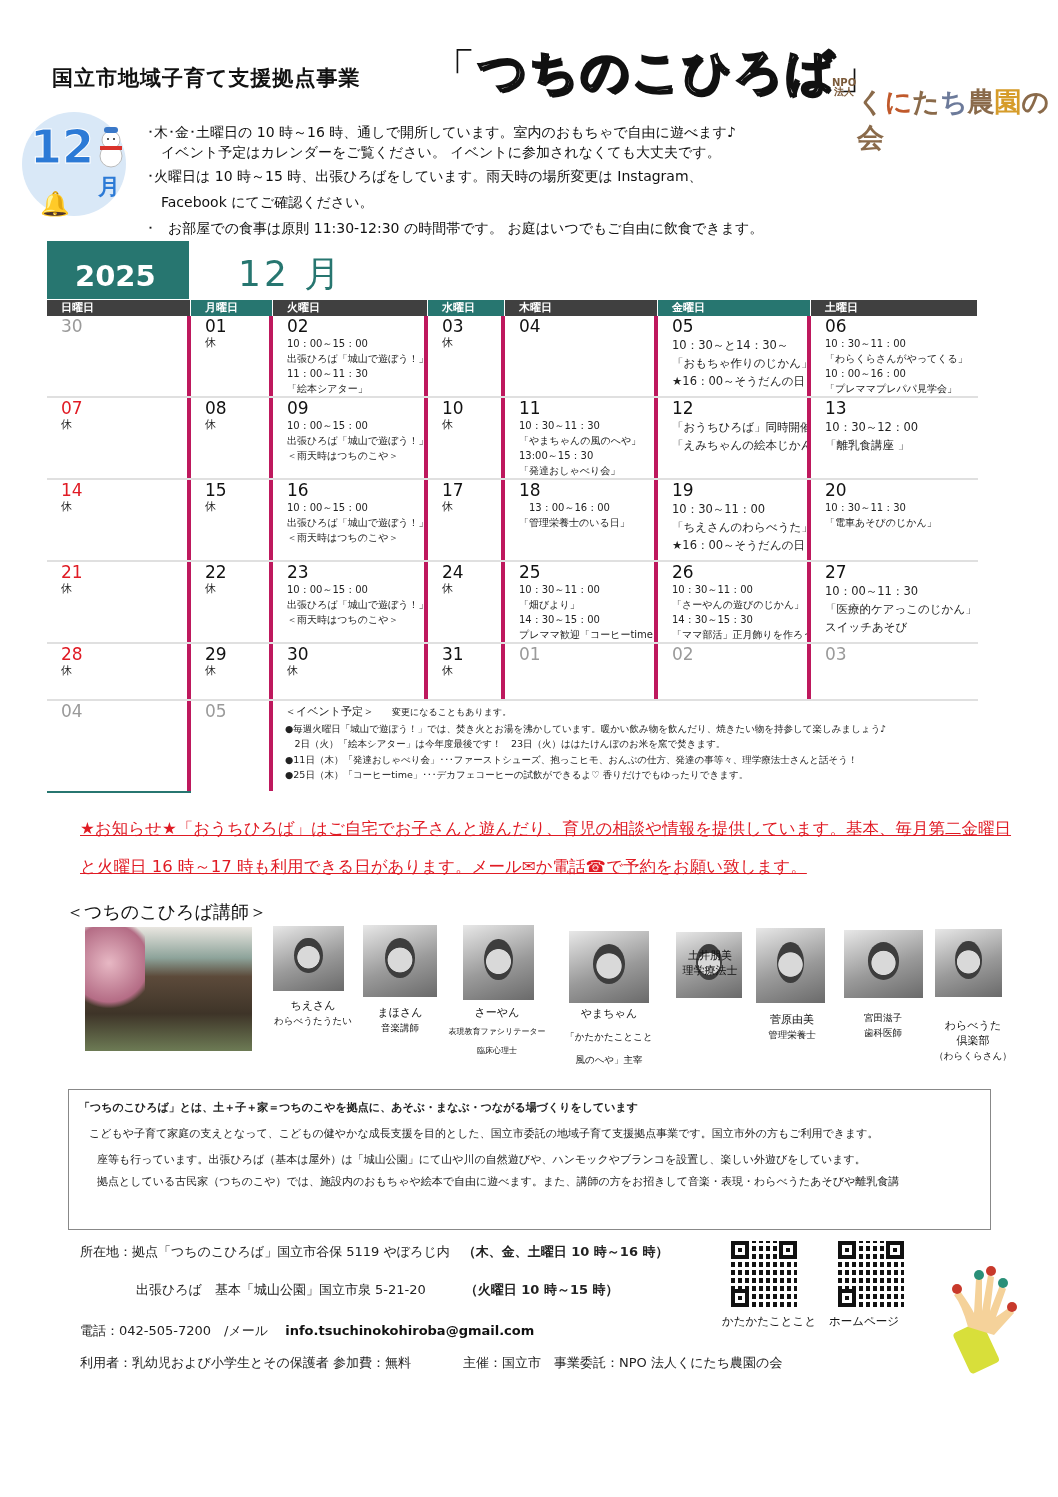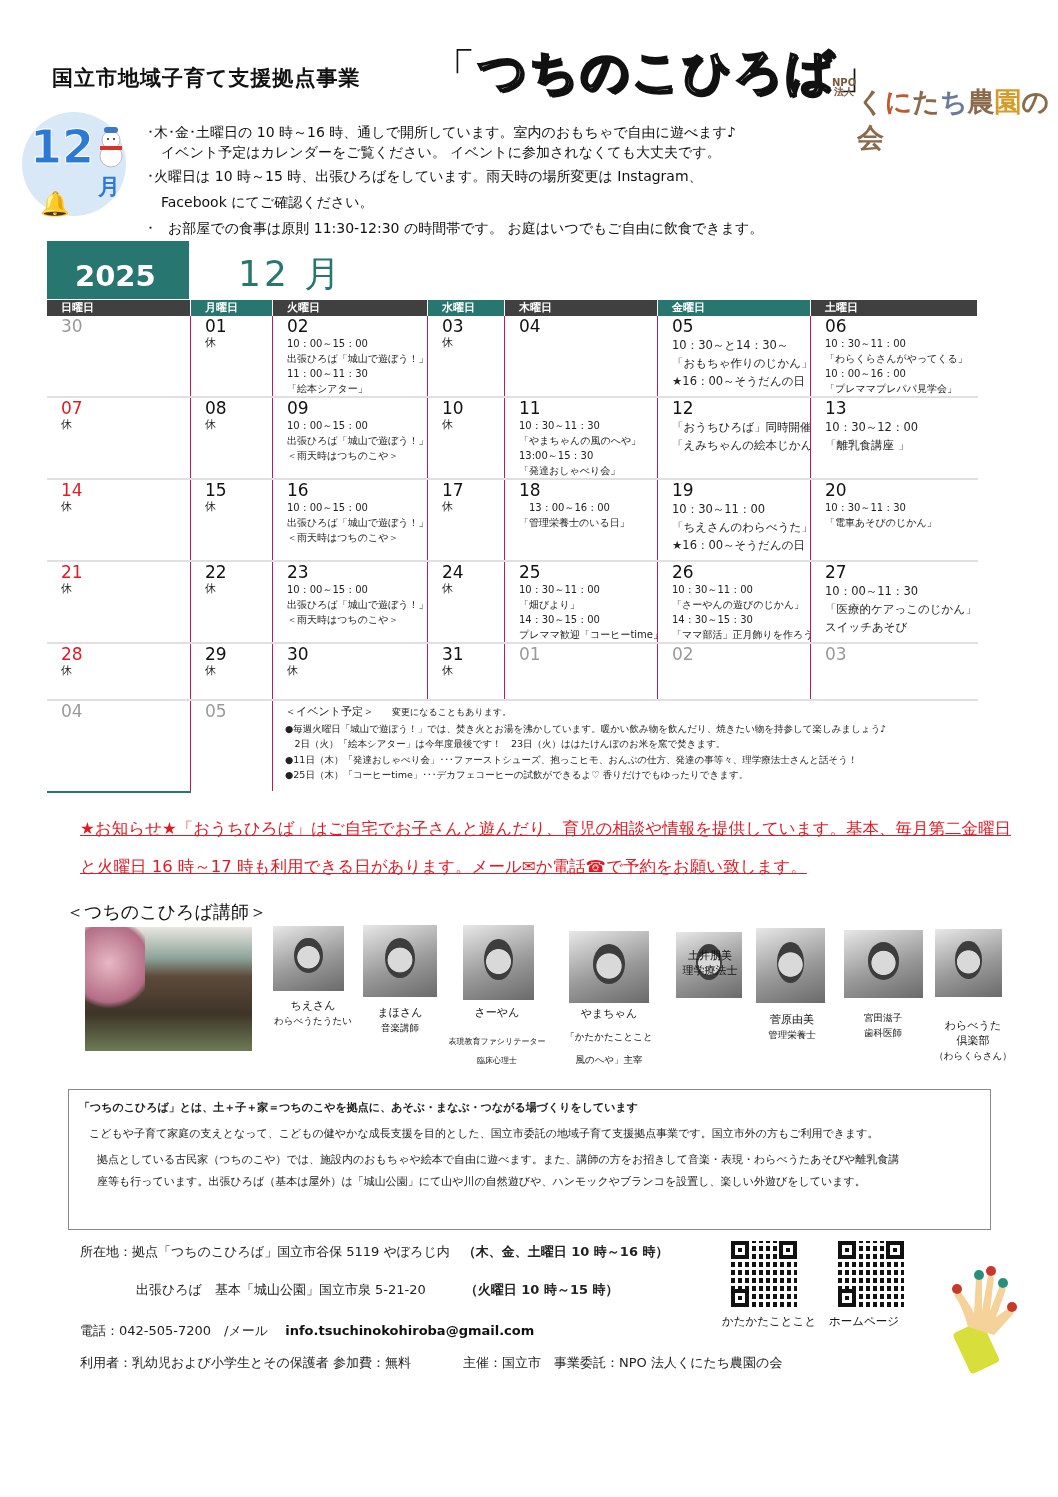--- a/index.html
+++ b/index.html
@@ -26,21 +26,21 @@
 
   
   .year-box { left: 47px; top: 241px; width: 142px; height: 58px; background: #277670; color: #fff; font-size: 29px; font-weight: bold; padding: 18px 0 0 28px; }
   .month-title { left: 238px; top: 250px; font-size: 36px; color: #277670; letter-spacing: 3px; }
 
   .cal { left: 47px; top: 300px; width: 931px; }
   .cal-head { display: grid; grid-template-columns: 144px 82px 155px 77px 153px 153px 167px; height: 16px; }
   .cal-head div { font-size: 11px; font-weight: bold; color: #fff; padding-left: 14px; line-height: 16px; border-right: 1px solid #fff; }
   .green { background: #404040; } .teal { background: #277670; }
   .cal-row { display: grid; grid-template-columns: 144px 82px 155px 77px 153px 153px 167px; border-bottom: 2px solid #e0e0e0; }
-  .cal-cell { border-right: 1px solid #be185d; padding: 1px 0 0 14px; overflow: hidden; }
+  .cal-cell { border-right: 4px solid #be185d; padding: 1px 0 0 14px; overflow: hidden; }
   .cal-cell:last-child { border-right: none; }
   .dnum { font-size: 17px; line-height: 19px; color: #111; }
   .dnum.red { color: #e01b24; }
   .dnum.gray { color: #9a9a9a; }
   .ev { font-size: 10px; line-height: 15px; white-space: nowrap; color: #222; }
   .ev.big { font-size: 11.5px; line-height: 18px; }
 
   .events-box { left: 271px; top: 704px; width: 708px; font-size: 9.5px; line-height: 15.5px; padding-left: 14px; color: #222; }
   .events-box .title { font-size: 11px; }
   .events-box .title small { font-size: 9px; margin-left: 18px; }
@@ -344,21 +344,21 @@
 
 <div class="sname" style="left:268px;top:998px;width:90px;">
   <div>ちえさん</div>
     <div class="r">わらべうたうたい</div>
   </div>
 <div class="sname" style="left:357px;top:1005px;width:86px;">
   <div>まほさん</div>
     <div class="r">音楽講師</div>
   </div>
 <div class="sname" style="left:432px;top:1005px;width:130px;">
-  <div style="margin-bottom:14px">さーやん</div>
+  <div style="margin-bottom:4px">さーやん</div>
     <div class="r2" style="margin-bottom:4px">表現教育ファシリテーター</div>
     <div class="r2">臨床心理士</div>
   </div>
 <div class="sname" style="left:554px;top:1006px;width:110px;">
   <div style="margin-bottom:8px">やまちゃん</div>
     <div class="r" style="margin-bottom:8px">「かたかたことこと</div>
     <div class="r">風のへや」主宰</div>
   </div>
 <div class="sname" style="left:668px;top:948px;width:84px;">
   <div>土井朋美</div>
@@ -374,22 +374,22 @@
   </div>
 <div class="sname" style="left:928px;top:1018px;width:90px;">
   <div>わらべうた</div>
     <div>倶楽部</div>
     <div class="r">（わらくらさん）</div>
   </div>
 
 <div class="abs about">
   <div class="t">「つちのこひろば」とは、土＋子＋家＝つちのこやを拠点に、あそぶ・まなぶ・つながる場づくりをしています</div>
   <p class="p1">こどもや子育て家庭の支えとなって、こどもの健やかな成長支援を目的とした、国立市委託の地域子育て支援拠点事業です。国立市外の方もご利用できます。</p>
+  <p class="p2">座等も行っています。出張ひろば（基本は屋外）は「城山公園」にて山や川の自然遊びや、ハンモックやブランコを設置し、楽しい外遊びをしています。</p>
   <p class="p2">拠点としている古民家（つちのこや）では、施設内のおもちゃや絵本で自由に遊べます。また、講師の方をお招きして音楽・表現・わらべうたあそびや離乳食講</p>
-  <p class="p2">座等も行っています。出張ひろば（基本は屋外）は「城山公園」にて山や川の自然遊びや、ハンモックやブランコを設置し、楽しい外遊びをしています。</p>
 </div>
 
 <div class="abs foot" style="left:80px;top:1243px;">
   <span>所在地：拠点「つちのこひろば」国立市谷保 5119 やぼろじ内</span>　<b>（木、金、土曜日 10 時～16 時）</b>
 </div>
 <div class="abs foot" style="left:136px;top:1281px;">
   <span>出張ひろば　基本「城山公園」国立市泉 5-21-20</span>　　　<b>（火曜日 10 時～15 時）</b>
 </div>
 <div class="abs foot" style="left:80px;top:1322px;">
   <span>電話：042-505-7200　/メール</span>　 <a style="font-weight:bold;color:#111;text-decoration:none;">info.tsuchinokohiroba@gmail.com</a>

